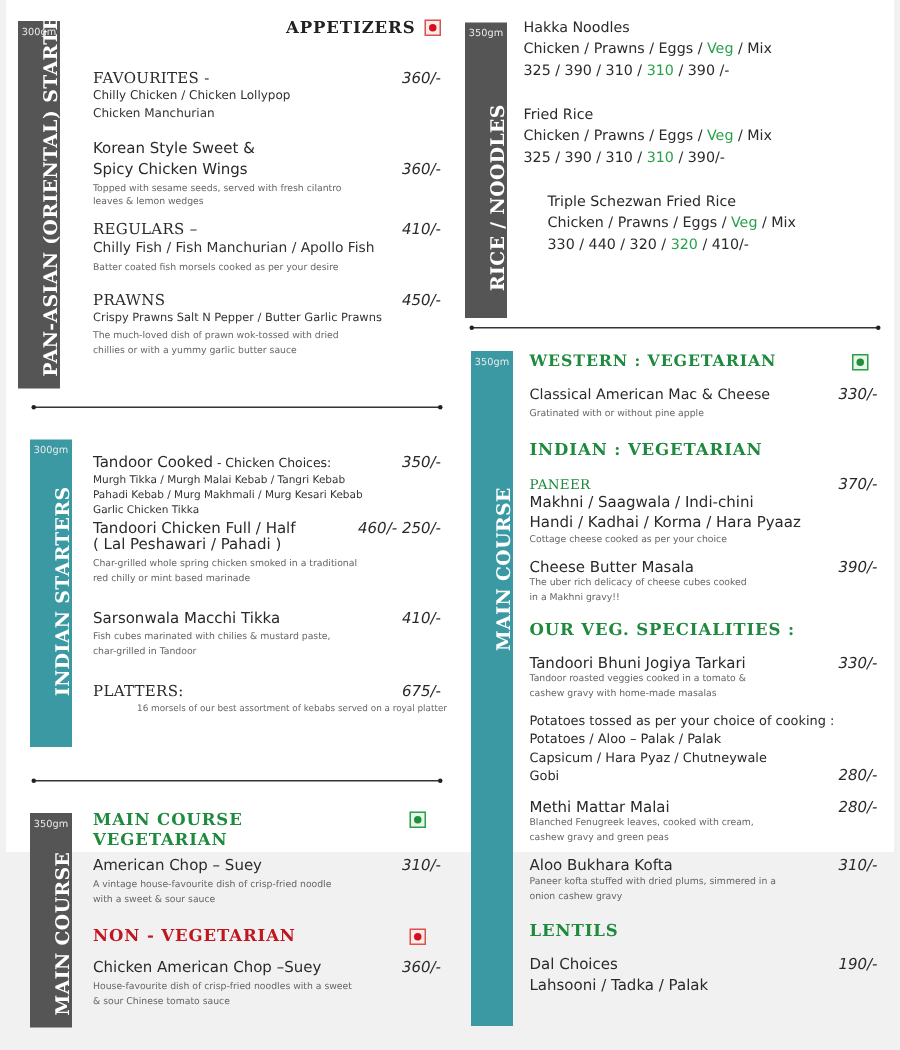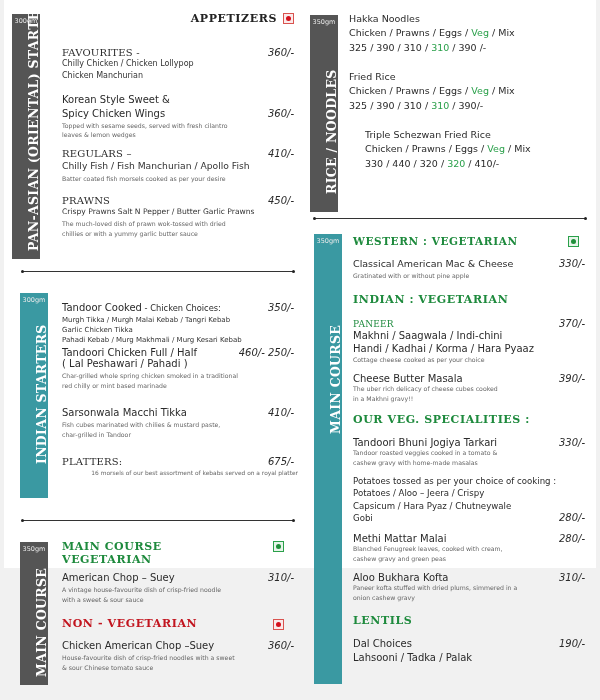--- a/index.html
+++ b/index.html
@@ -113,22 +113,22 @@
       <span class="wt">300gm</span>
       <span class="vlabel" style="bottom:34px;">INDIAN STARTERS</span>
     </div>
 
     <div class="item" style="left:58px; top:296px; width:232px;">
       <div class="row">
           <span><span class="name" style="font-size:10px;">Tandoor Cooked</span><span class="name" style="font-size:8.3px;"> - Chicken Choices:</span></span>
           <span class="price">350/-</span>
         </div>
       <div class="sub" style="font-size:7px;">Murgh Tikka /  Murgh Malai Kebab  / Tangri Kebab</div>
+      <div class="sub" style="font-size:7px;">Pahadi Kebab / Murg Makhmali / Murg Kesari Kebab</div>
       <div class="sub" style="font-size:7px;">Garlic Chicken Tikka</div>
-      <div class="sub" style="font-size:7px;">Pahadi Kebab / Murg Makhmali / Murg Kesari Kebab</div>
     </div>
 
     <div class="item" style="left:58px; top:347px; width:232px;">
       <div class="row">
           <span class="name">Tandoori Chicken Full / Half</span>
           <span class="price">460/-  250/-</span>
         </div>
       <div class="name">( Lal Peshawari / Pahadi )</div>
       <div class="desc">Char-grilled whole spring chicken smoked in a traditional</div>
       <div class="desc" style="margin-top:0">red chilly or mint based marinade</div>
@@ -279,21 +279,21 @@
       <div class="row">
           <span class="name">Tandoori Bhuni Jogiya Tarkari</span>
           <span class="price">330/-</span>
         </div>
       <div class="desc" style="margin-top:0">Tandoor roasted veggies cooked in a tomato &amp;</div>
       <div class="desc" style="margin-top:0">cashew gravy with home-made masalas</div>
     </div>
 
     <div class="item" style="left:49px; top:475px; width:240px;">
       <div class="name" style="font-size:8.6px; line-height:1.45;">Potatoes tossed as per your choice of cooking :</div>
-      <div class="name" style="font-size:8.6px; line-height:1.45;">Potatoes / Aloo – Jeera / Crispy</div>
+      <div class="name" style="font-size:8.6px; line-height:1.45;">Potatoes / Aloo – Palak / Palak</div>
       <div class="name" style="font-size:8.6px; line-height:1.45;">Capsicum / Hara Pyaz / Chutneywale</div>
       <div class="row" style="padding-right:8px;">
           <span class="name" style="font-size:8.6px;">Gobi</span>
           <span class="price">280/-</span>
         </div>
     </div>
 
     <div class="item" style="left:49px; top:533px; width:232px;">
       <div class="row">
           <span class="name">Methi Mattar Malai</span>

